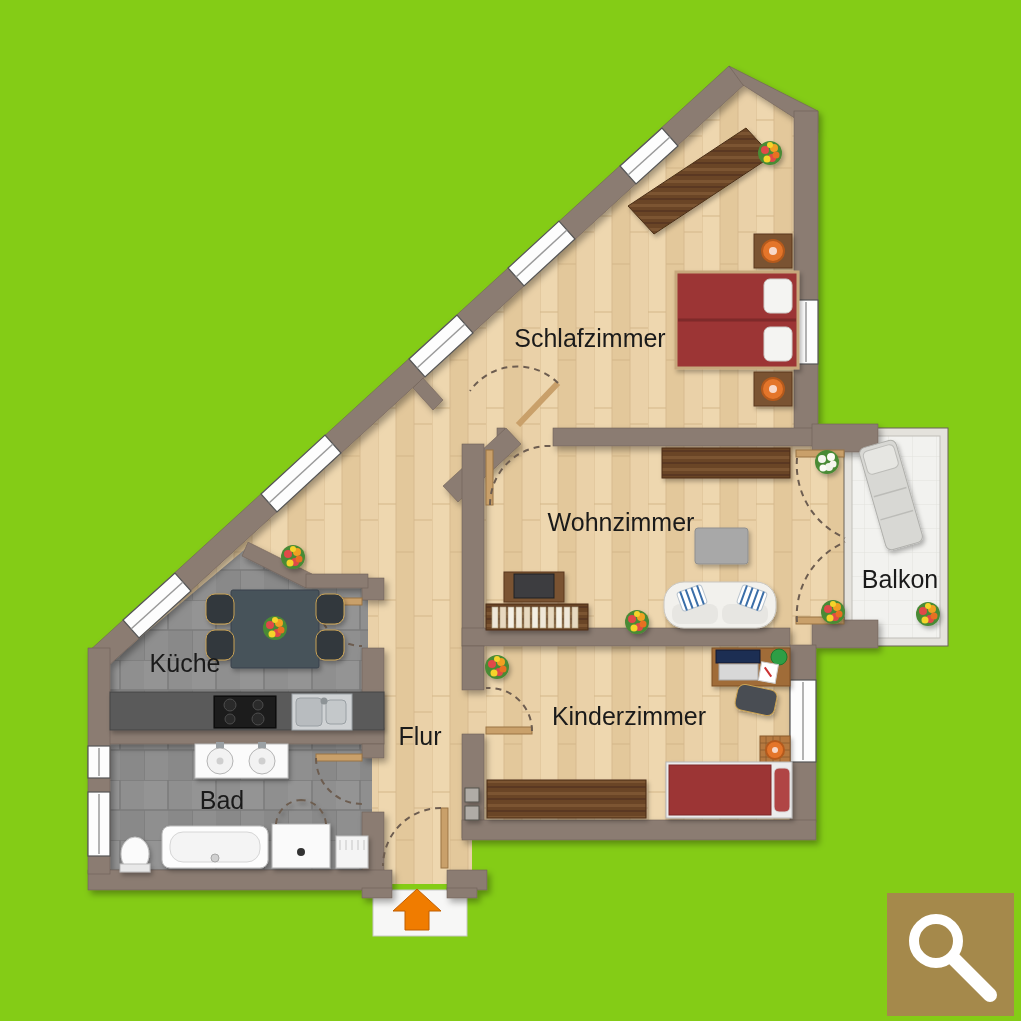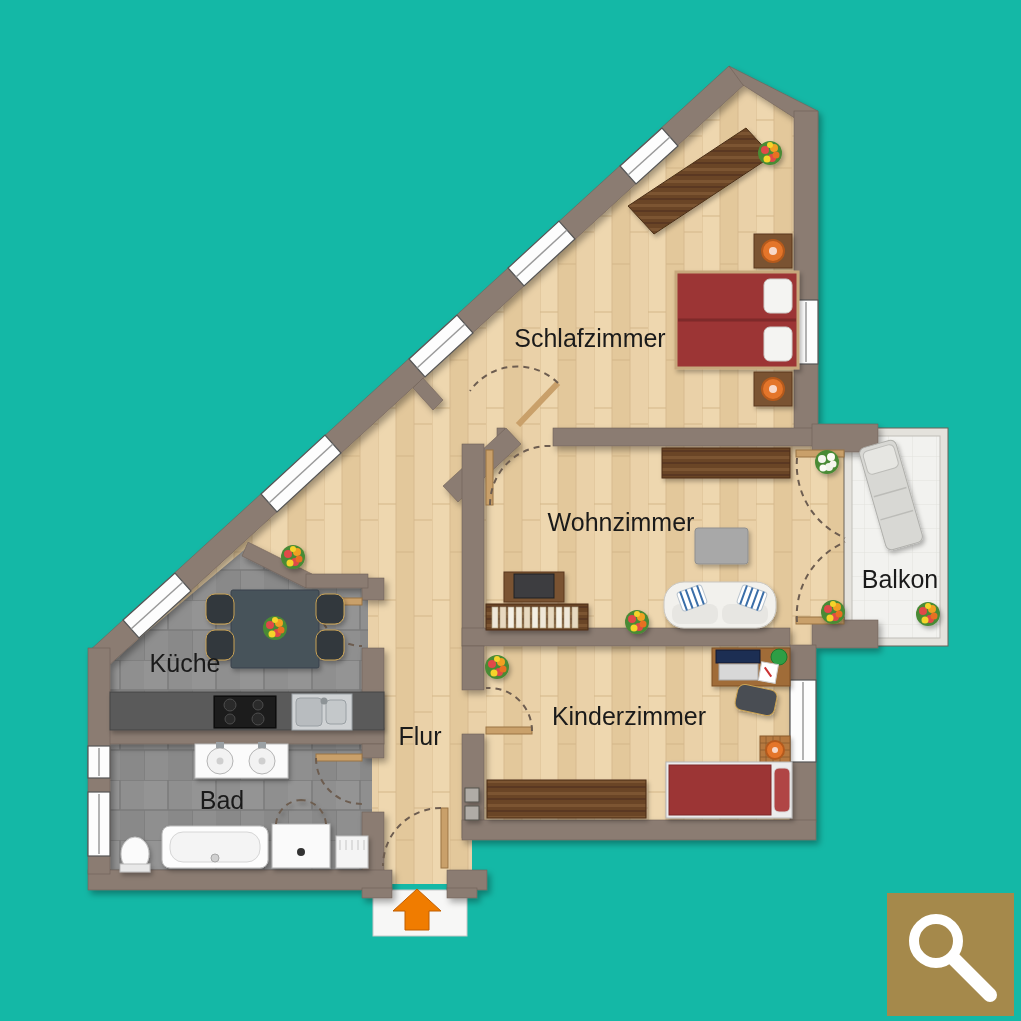--- a/index.html
+++ b/index.html
@@ -1,17 +1,17 @@
 <!DOCTYPE html>
 <html><head>
 <meta charset="utf-8">
 <title>Floor Plan</title>
 <style>
   html,body{margin:0;padding:0;background:#ffffff;}
-  .stage{position:relative;width:1021px;height:1021px;background:#14b8a6;overflow:hidden;
+  .stage{position:relative;width:1021px;height:1021px;background:#84cc16;overflow:hidden;
          font-family:"Liberation Sans", sans-serif;}
   svg{position:absolute;left:0;top:0;}
   .room-label{font-family:"Liberation Sans", sans-serif;font-size:25px;fill:#1a1a1a;}
   .arc{fill:none;stroke:#6d5d50;stroke-width:2;stroke-dasharray:6 5;}
   .leaf{fill:#c9a06a;stroke:#9a7444;stroke-width:1;}
   .winline{stroke:#9a9a9a;stroke-width:1.5;}
   .win{fill:#fdfdfd;stroke:#555;stroke-width:1.2;}
 </style>
 </head>
 <body>

